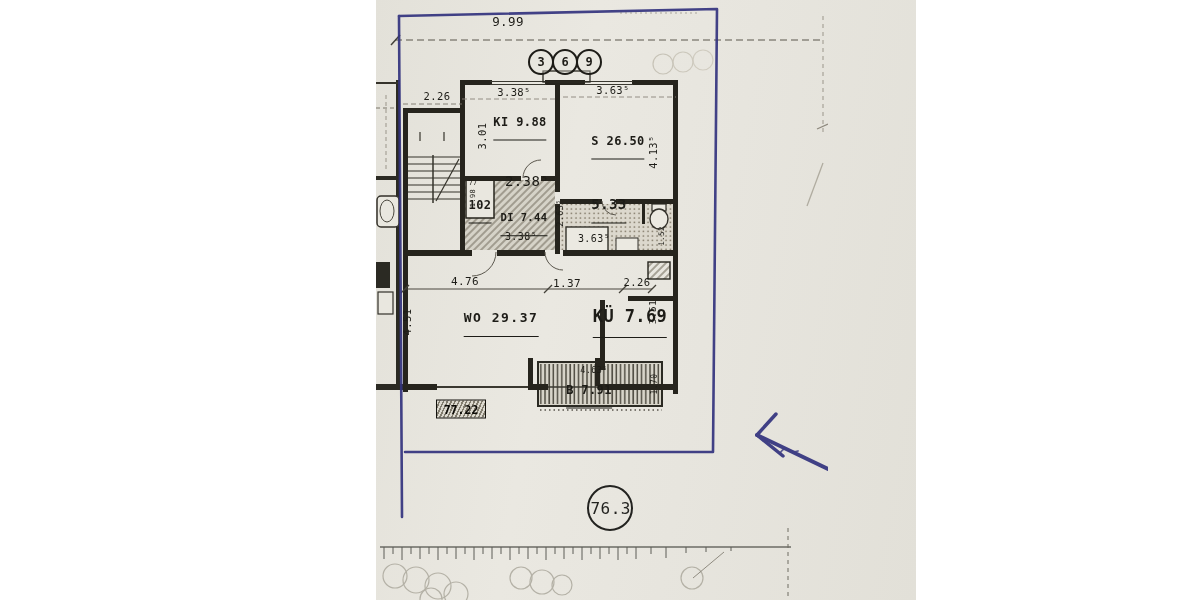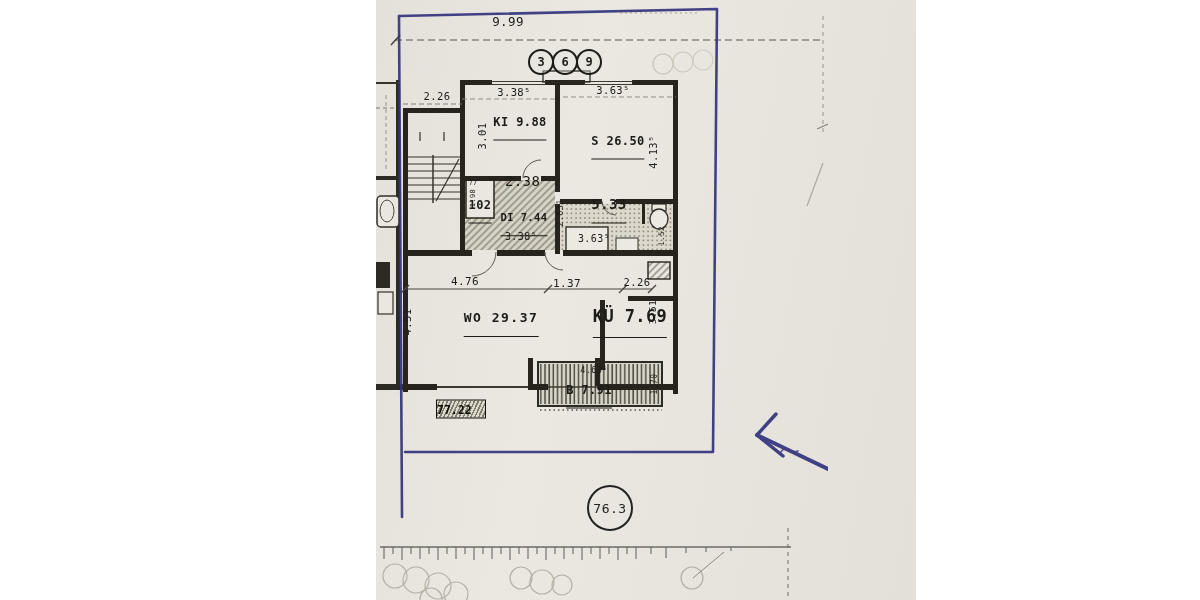--- a/index.html
+++ b/index.html
@@ -10,24 +10,24 @@
   .plan-svg{position:absolute;left:0;top:0;}
   .lbl{position:absolute;color:#1d1c17;white-space:nowrap;letter-spacing:.4px;
        transform:translate(-50%,-50%);line-height:1;}
   .rot{transform:translate(-50%,-50%) rotate(-90deg);}
   .room{font-weight:bold;}
   .u{border-bottom:1.4px solid #1d1c17;padding-bottom:12px;}
   .axis-marker{position:absolute;width:22px;height:22px;border:2px solid #1d1c17;border-radius:50%;
        transform:translate(-50%,-50%);display:flex;align-items:center;justify-content:center;
        font-weight:bold;font-size:12px;color:#1d1c17;background:rgba(233,231,223,.35);}
   .site-circle{position:absolute;width:42px;height:42px;border:2.4px solid #232320;border-radius:50%;
+       transform:translate(-50%,-50%);display:flex;align-items:center;justify-content:flex-end;
+       font-size:16px;color:#232320;letter-spacing:.5px;}
+  .area-box{position:absolute;width:48px;height:17px;border:1.6px solid #14130e;
        transform:translate(-50%,-50%);display:flex;align-items:center;justify-content:center;
-       font-size:13px;color:#232320;letter-spacing:.5px;}
-  .area-box{position:absolute;width:48px;height:17px;border:1.6px solid #14130e;
-       transform:translate(-50%,-50%);display:flex;align-items:center;justify-content:flex-start;
        font-weight:bold;font-size:11.5px;color:#0d0c08;
        background:repeating-linear-gradient(115deg,#dcd9cf 0 2px,#827d6f 2px 3.5px);}
 </style>
 </head>
 <body>
 
 <div class="stage">
   <div class="photo">
 
     <svg class="plan-svg" width="452" height="600" viewBox="0 0 452 600">

